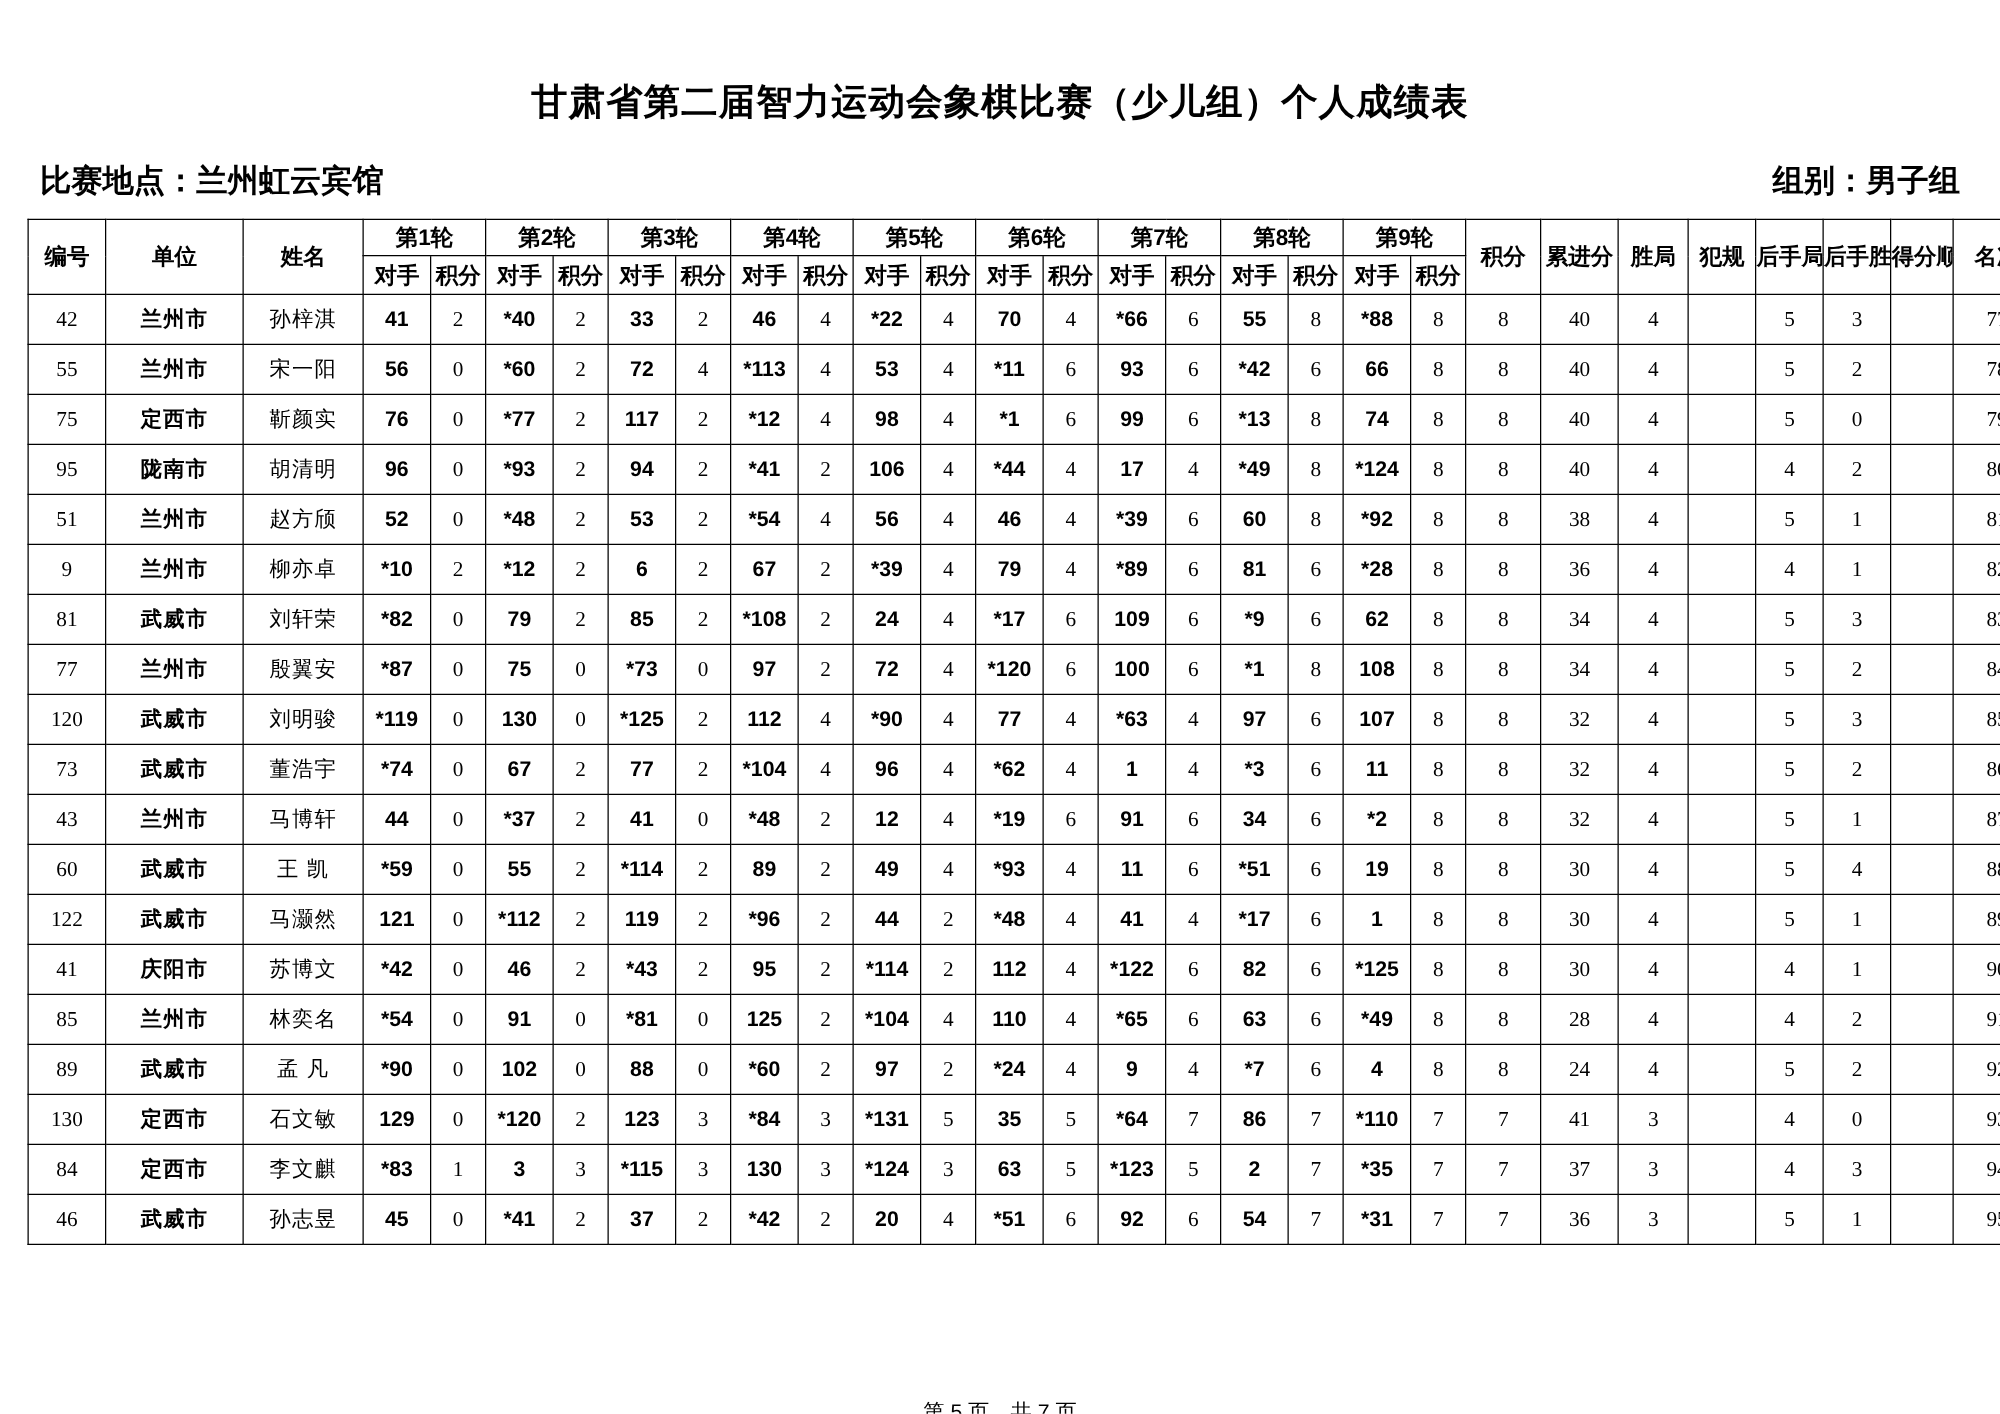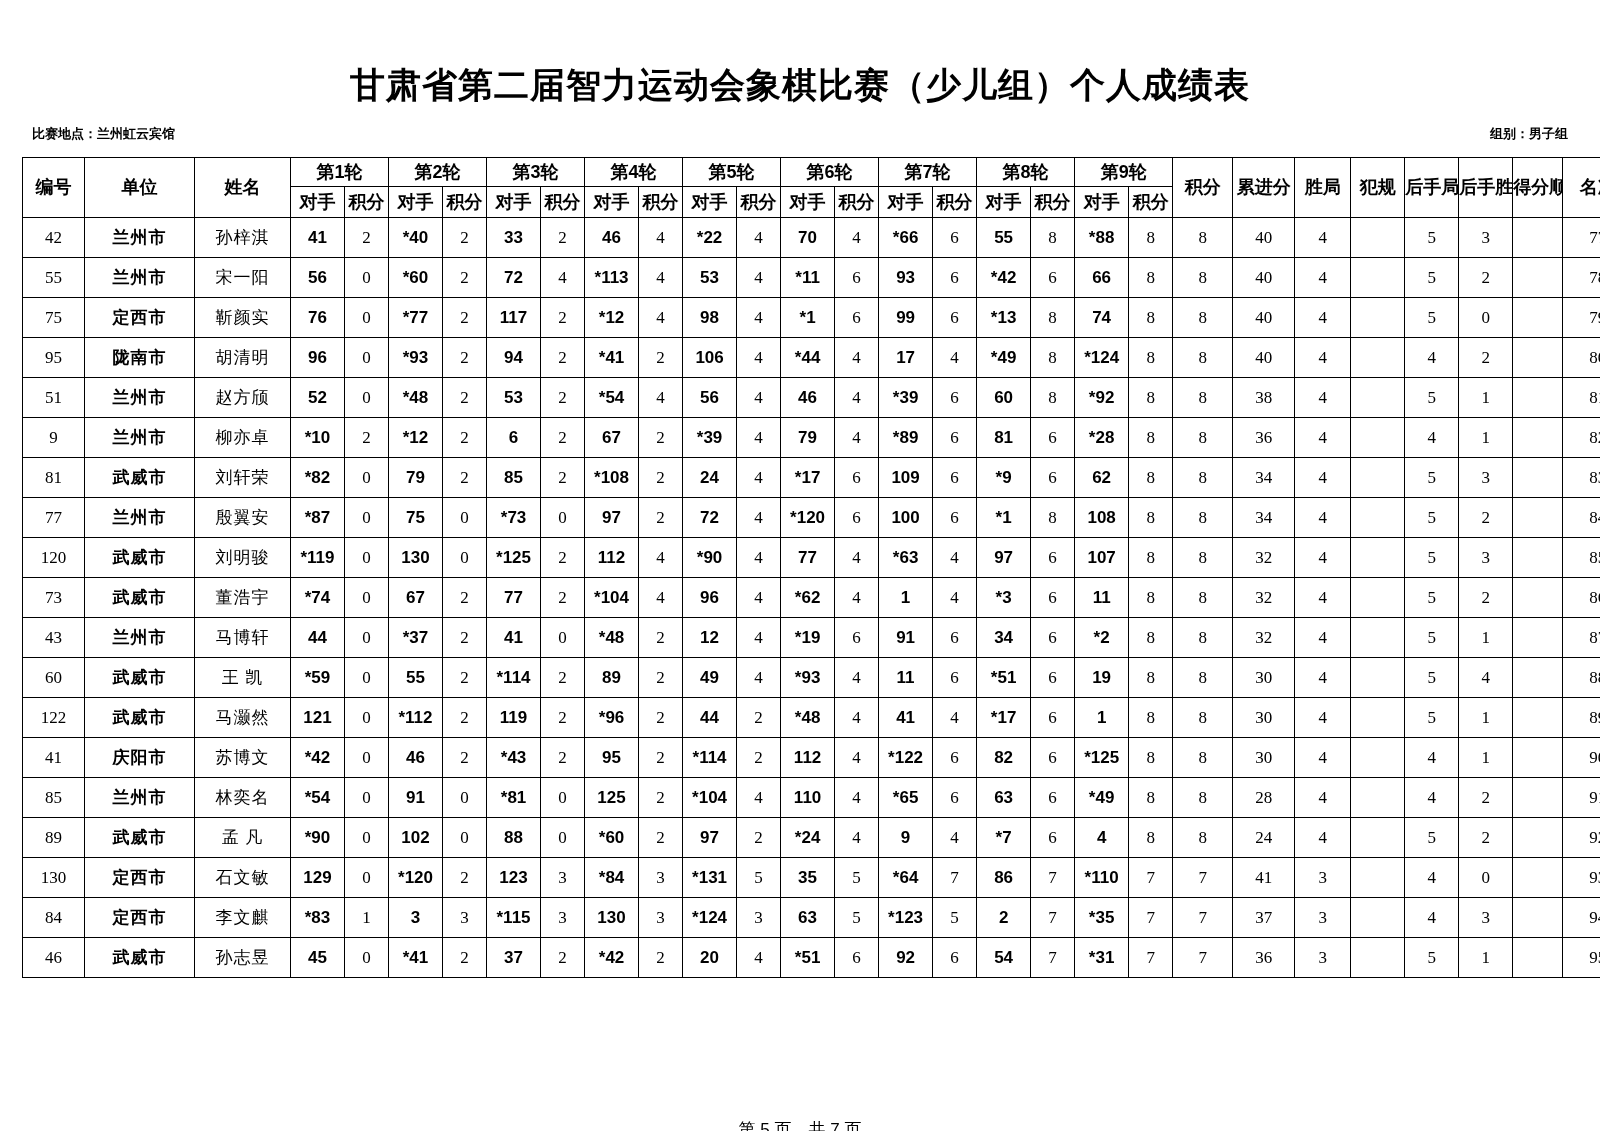--- a/index.html
+++ b/index.html
@@ -16,33 +16,34 @@
   }
   .page {
     position: relative;
     width: 1600px;
     height: 1131px;
     box-sizing: border-box;
     padding: 0 22px;
   }
   .doc-title {
     text-align: center;
-    font-size: 35px;
+    font-size: 29px;
     font-weight: bold;
     letter-spacing: 1px;
     margin-top: 62px;
-    margin-bottom: 16px;
+    margin-bottom: 0;
     font-family: "Liberation Sans", "DejaVu Sans", sans-serif;
   }
   .meta-row {
     display: flex;
     justify-content: space-between;
     align-items: baseline;
+    margin-top: 26px;
     padding: 0 10px;
-    font-size: 13px;
+    font-size: 25px;
     font-weight: bold;
     font-family: "Liberation Sans", "DejaVu Sans", sans-serif;
   }
   table.results {
     margin-top: 14px;
     border-collapse: collapse;
     width: 100%;
     table-layout: fixed;
   }
   table.results th, table.results td {

